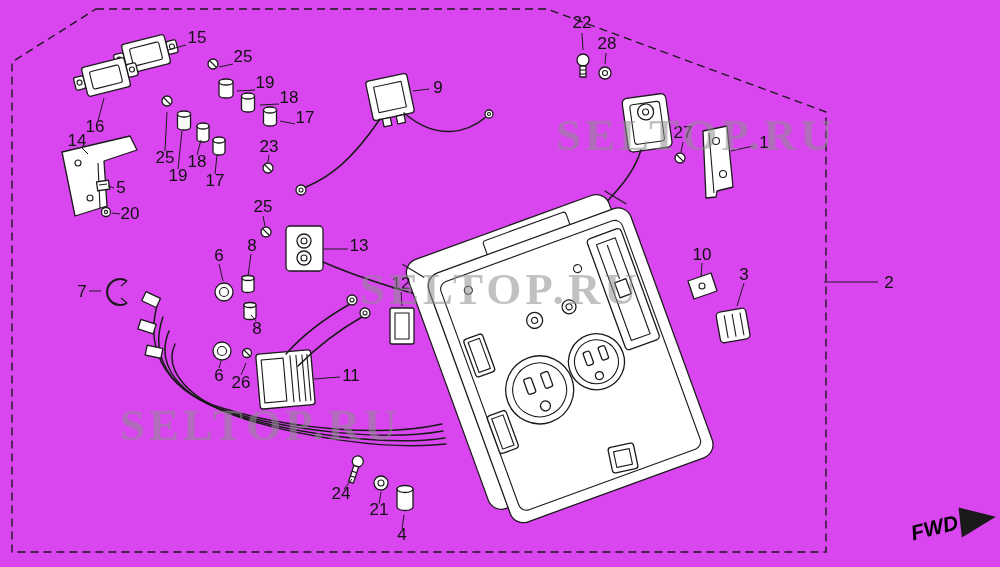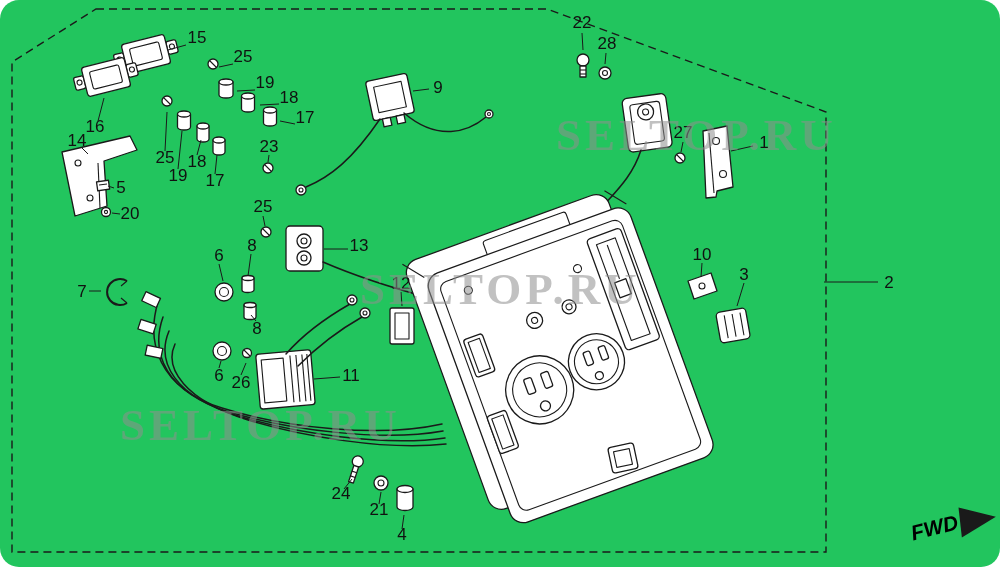--- a/index.html
+++ b/index.html
@@ -1,16 +1,16 @@
 <!DOCTYPE html>
 <html><head>
 <meta charset="utf-8">
 <style>
   html,body{margin:0;padding:0;background:#fff;}
-  .stage{position:relative;width:1000px;height:567px;background:#22c55e;overflow:hidden;border-radius:19px;}
+  .stage{position:relative;width:1000px;height:567px;background:#d946ef;overflow:hidden;}
   svg{display:block;}
   .part{fill:#ffffff;stroke:#1a1a1a;stroke-width:1.3;stroke-linejoin:round;stroke-linecap:round;}
   .detail{fill:none;stroke:#1a1a1a;stroke-width:1.1;stroke-linejoin:round;}
   .solid{fill:#1a1a1a;stroke:none;}
   .wire{fill:none;stroke:#1a1a1a;stroke-width:1.5;stroke-linecap:round;}
   .leader{stroke:#1a1a1a;stroke-width:1;}
   .border-dashed{fill:none;stroke:#1a1a1a;stroke-width:1.4;stroke-dasharray:8 5;}
   text.callout{font-family:"Liberation Sans",sans-serif;font-size:17px;fill:#111;}
   text.watermark{font-family:"Liberation Serif",serif;font-weight:bold;font-size:45px;fill:#8f8f8f;opacity:0.55;letter-spacing:4px;}
   text.fwd-text{font-family:"Liberation Sans",sans-serif;font-style:italic;font-weight:bold;font-size:21px;fill:#000;}

